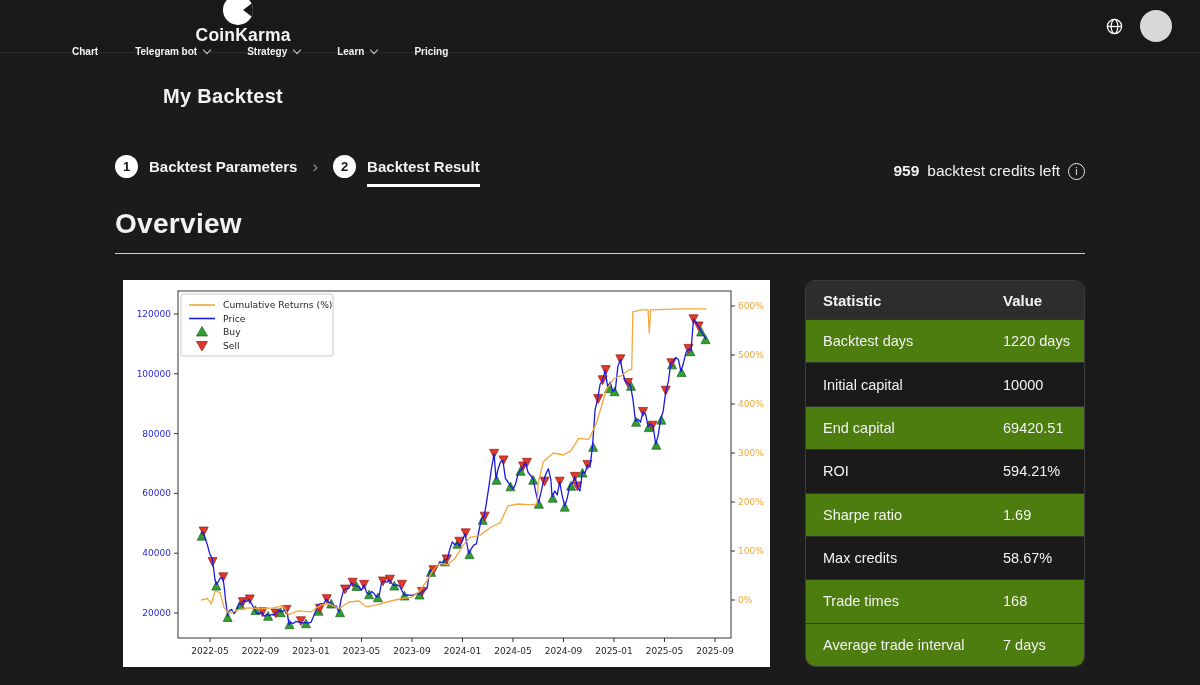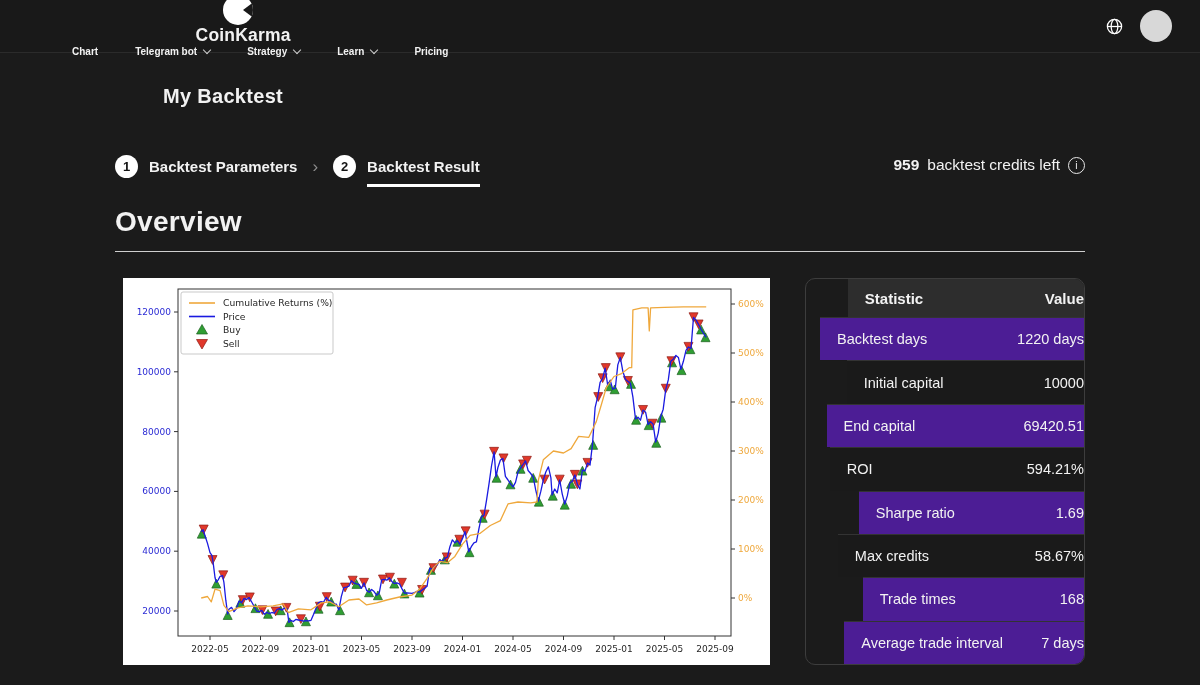--- a/index.html
+++ b/index.html
@@ -46,44 +46,44 @@
   .step { display:flex; align-items:center; gap:11px; cursor:pointer; }
   .step-circle {
     width:23px; height:23px; border-radius:50%; background:#ffffff; color:#141414;
     font-weight:700; font-size:13px; display:flex; align-items:center; justify-content:center;
   }
   .step-label { font-size:15px; font-weight:600; position:relative; }
   .step.active .step-label::after {
     content:""; position:absolute; left:0; right:0; bottom:-12px; height:3px; background:#ffffff;
   }
   .sep-chevron { color:#8d8d8d; font-size:17px; line-height:23px; }
-  .credits { display:flex; align-items:center; gap:8px; font-size:15.5px; margin-top:1px; }
+  .credits { display:flex; align-items:center; gap:8px; font-size:15.5px; margin-top:7px; }
   .credits b { font-weight:700; }
   .info-icon {
     width:17px; height:17px; border:1.5px solid #e9e9e9; border-radius:50%;
     display:flex; align-items:center; justify-content:center;
     font-size:10.5px; color:#e9e9e9; cursor:pointer;
   }
 
   .section-title { font-size:28px; font-weight:700; margin-top:28px; letter-spacing:.3px; }
   .divider { border:none; border-top:1px solid #cfcfcf; margin-top:13px; }
 
   .content-row { margin-top:26px; display:flex; align-items:flex-start; }
   .chart-panel { width:647px; height:387px; background:#ffffff; margin-left:8px; flex:0 0 auto; }
   .chart-panel svg { display:block; }
 
   
   .stats-table {
     width:280px; height:387px; margin-left:35px;
     border:1px solid #3d3d3d; border-radius:10px; overflow:hidden;
-    display:flex; flex-direction:column; font-size:14.5px;align-items:flex-end;
+    display:flex; flex-direction:column; font-size:14.5px;
   }
   .thead { height:38px; flex:0 0 auto; background:#2d2d2d; display:flex; align-items:center; font-weight:700; font-size:15px; }
   .trow { flex:1 1 0; display:flex; align-items:center; border-top:1px solid #333333; }
-  .trow.odd  { background:#4c1d95; }
+  .trow.odd  { background:#4d7c0f; }
   .trow.even { background:#1a1a1a; }
   .cell-label { width:197px; padding-left:17px; }
   .cell-value { flex:1; }
 </style>
 </head>
 <body>
 
 <header class="navbar">
   <div class="nav-left">
     <div class="logo"></div>

